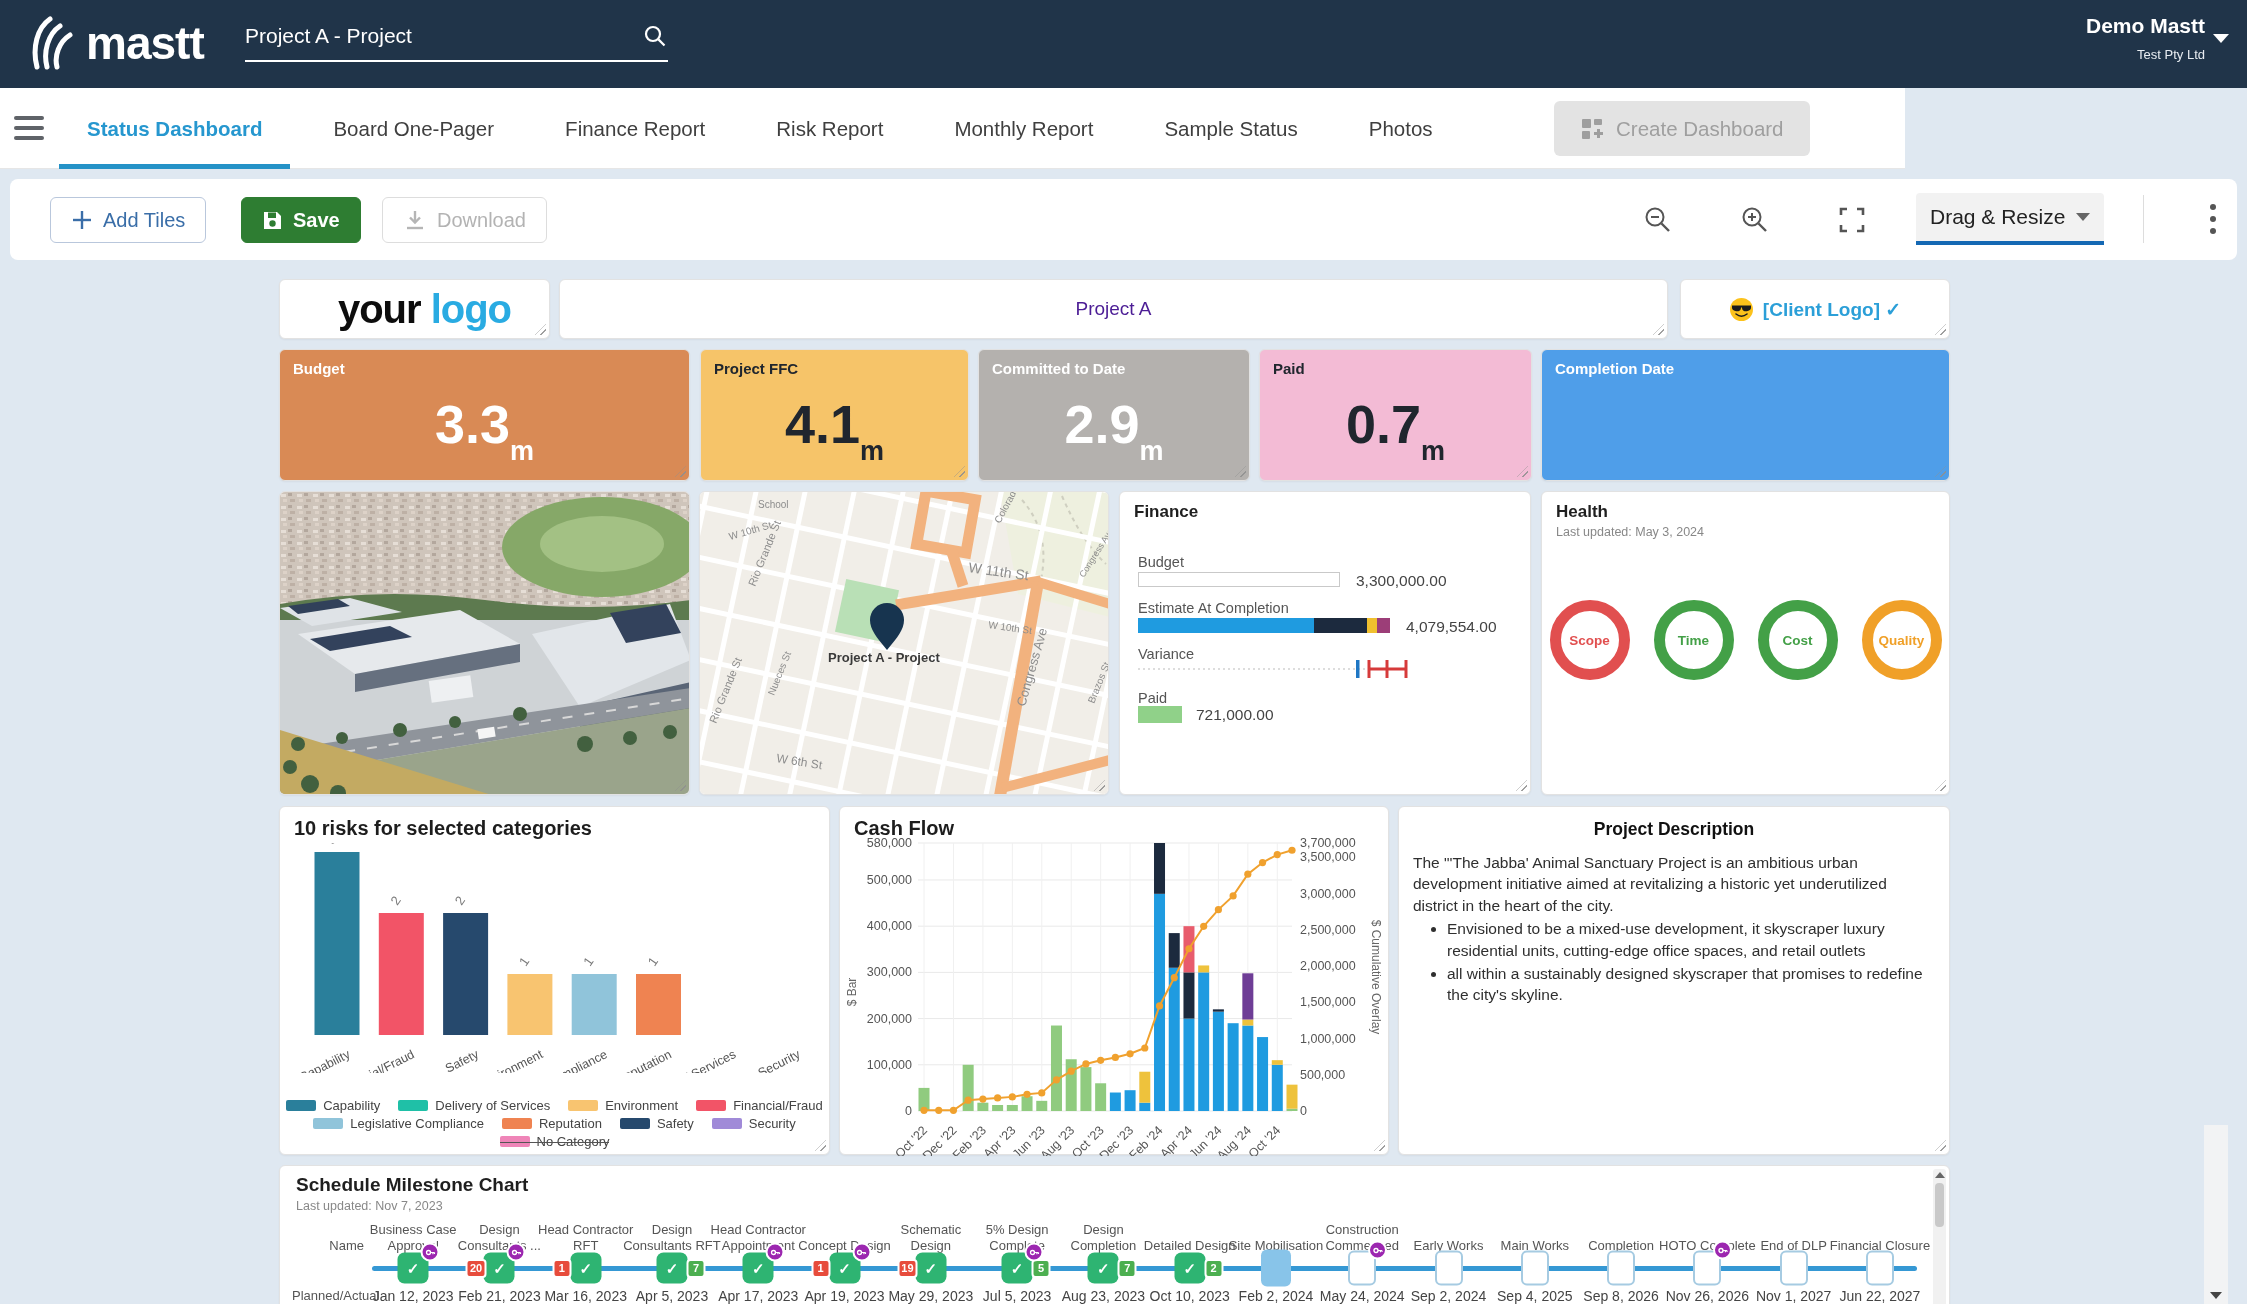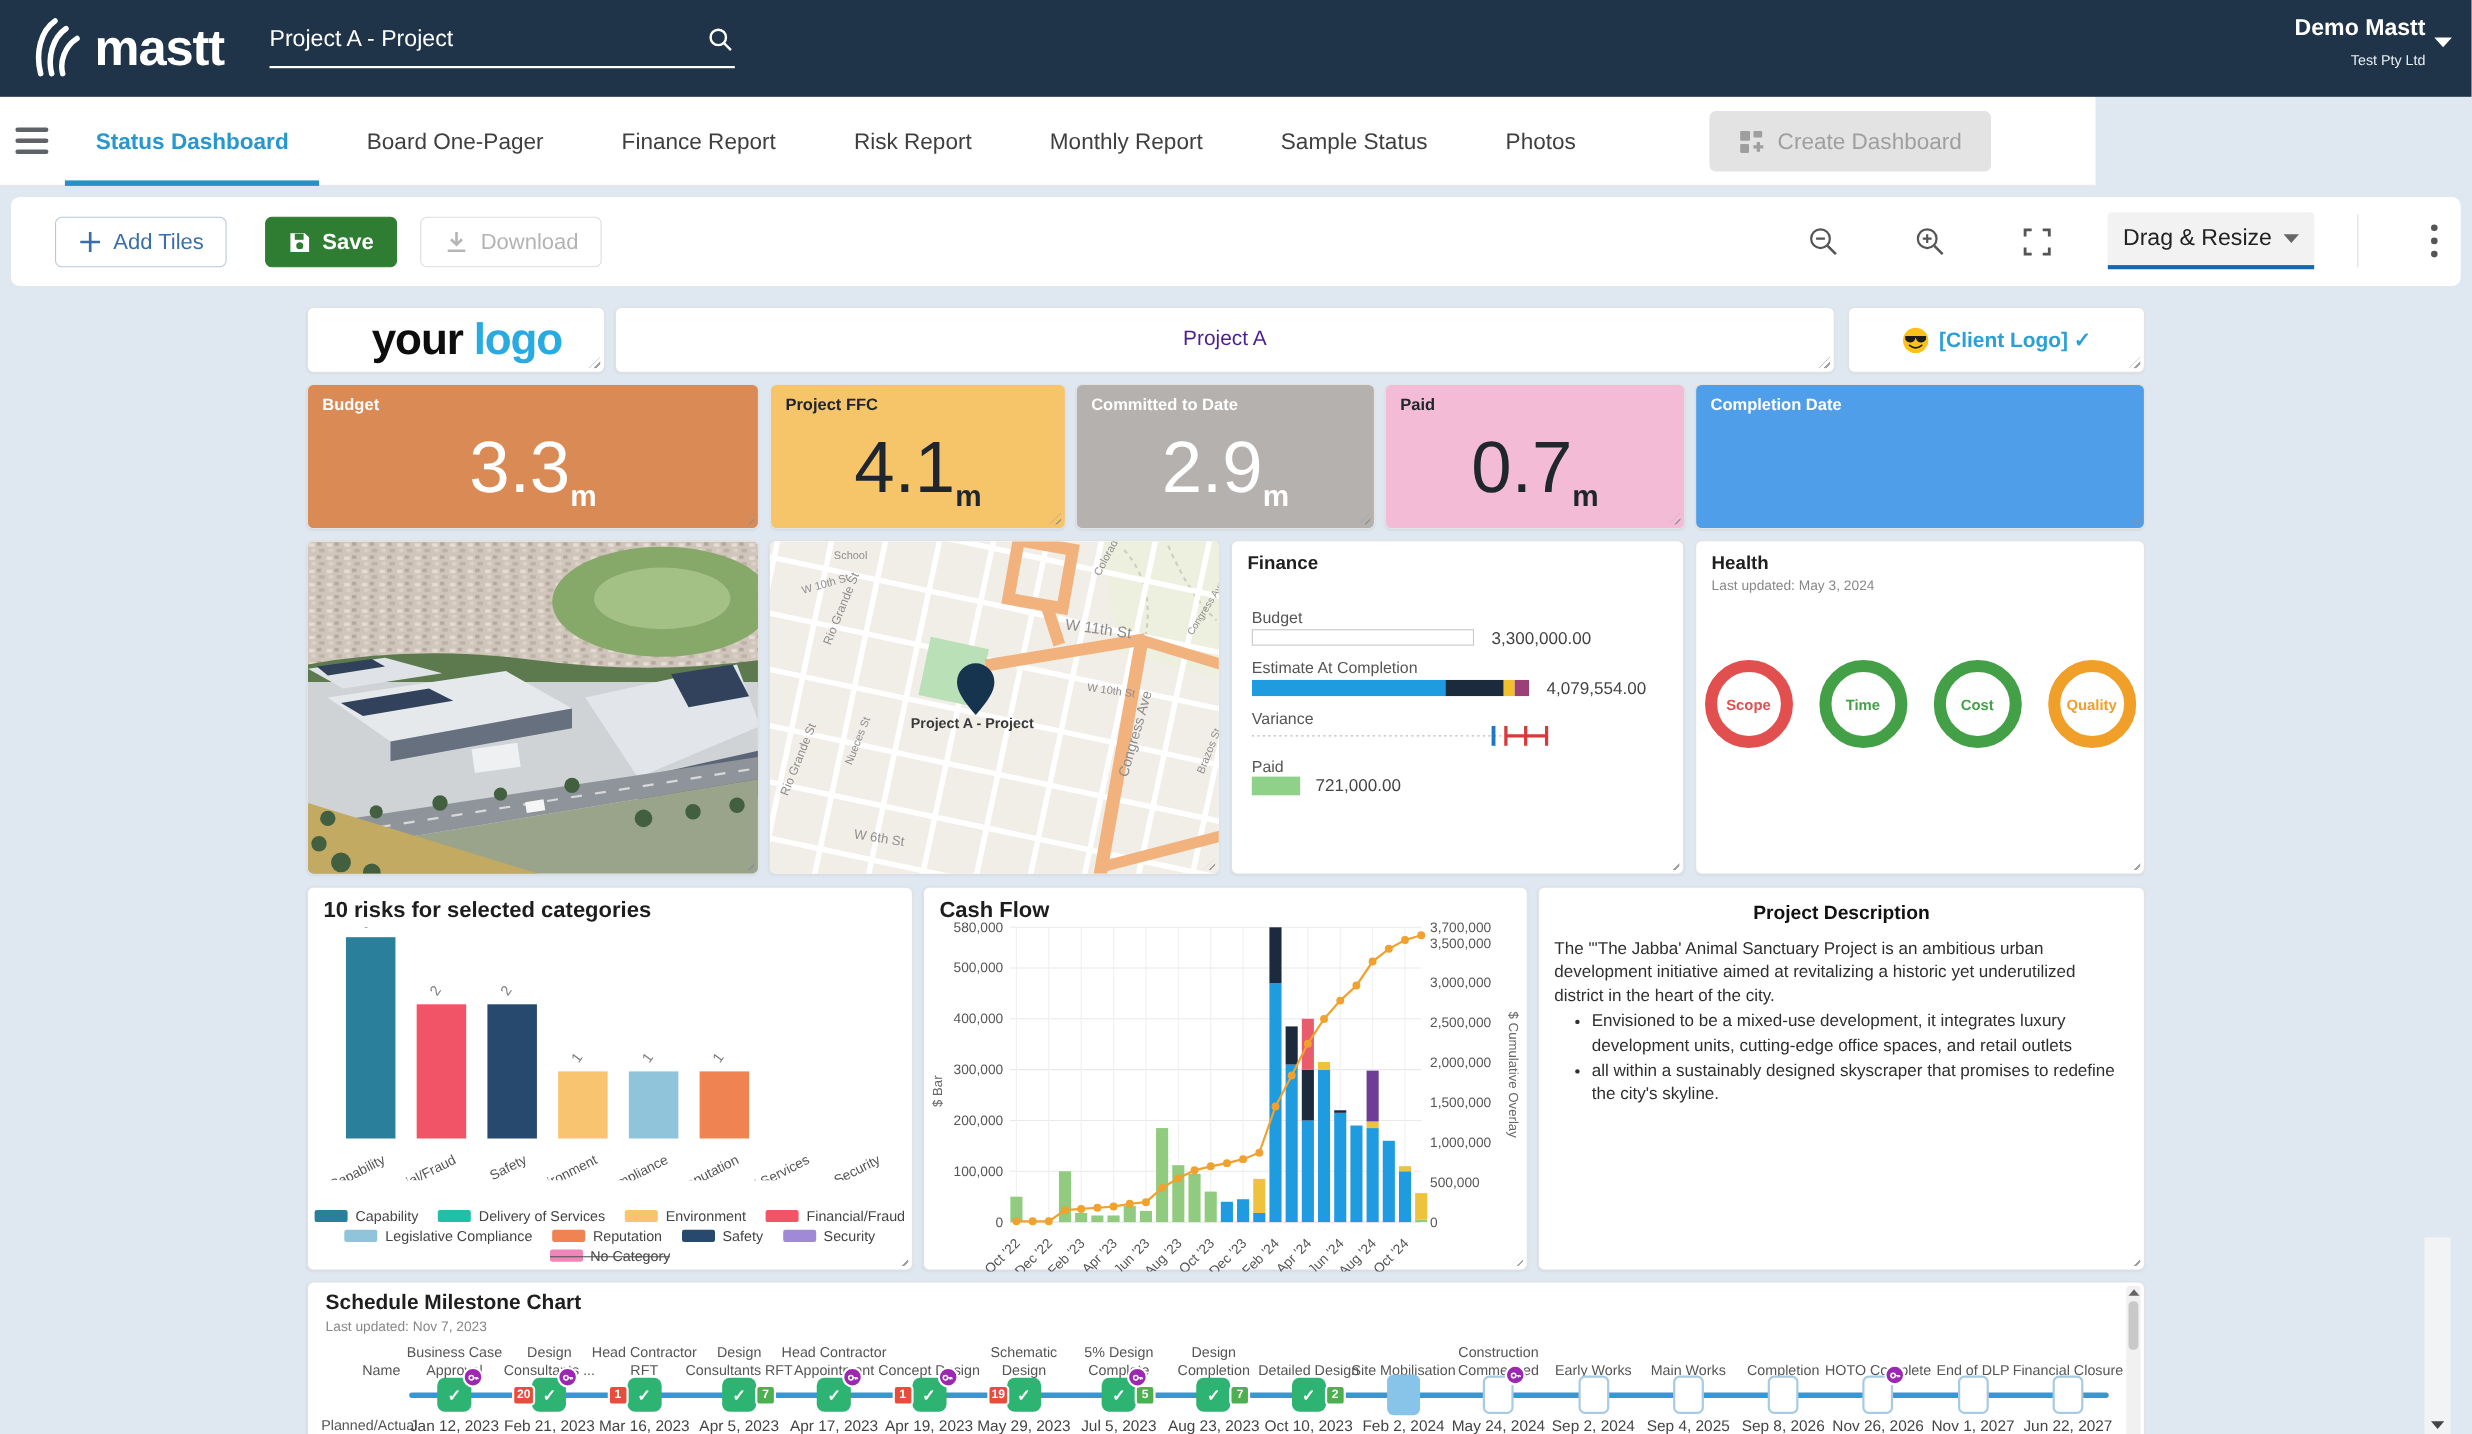--- a/index.html
+++ b/index.html
@@ -63,21 +63,21 @@
   .logo-tile { display:flex; align-items:center; justify-content:center; gap:10px;padding-left:20px; }
   .logo-your { font-size:40px; font-weight:800; color:#0d0d0d; letter-spacing:-1px; }
   .logo-logo { font-size:40px; font-weight:800; color:#29abe2; letter-spacing:-1px; }
   .title-tile { display:flex; align-items:center; justify-content:center; font-size:19px; color:#4c1d95; }
   .client-tile { display:flex; align-items:center; justify-content:center; gap:9px;
     font-size:19px; font-weight:bold; color:#2b9fd8; }
 
   .kpi { overflow:hidden; display:flex; flex-direction:column; }
   .kpi-label { font-size:15px; font-weight:bold; padding:10px 0 0 13px; }
   .kpi-value-row { flex:1; display:flex; align-items:center; justify-content:center; padding-bottom:10px; }
-  .kpi-num { font-size:66px; font-weight:normal; line-height:1; }
+  .kpi-num { font-size:54px; font-weight:bold; line-height:1; }
   .kpi-suffix { font-size:27px; font-weight:bold; align-self:flex-end; margin-bottom:3px; }
   .kpi-date { font-size:46px; font-weight:bold; line-height:1; }
 
   
   .fin-label { position:absolute; left:18px; font-size:14.5px; color:#555; }
   .fin-value { position:absolute; font-size:15.5px; color:#444; }
   .fin-bar { position:absolute; left:18px; height:15px; }
   #eac-bar { display:flex; overflow:hidden; }
   #eac-bar span { height:100%; }
 
@@ -632,21 +632,21 @@
       <circle cx="437.28000000000003" cy="47.5891891891892" r="3.6" fill="#f0a12e"></circle>
       <circle cx="452" cy="43.24324324324323" r="3.6" fill="#f0a12e"></circle>
     </svg>
 </div>
 
 <div class="tile" style="left:1398px;top:806px;width:552px;height:349px">
   <div class="desc-title">Project Description</div>
   <div class="desc-body">
     <p>The "'The Jabba' Animal Sanctuary Project is an ambitious urban development initiative aimed at revitalizing a historic yet underutilized district in the heart of the city.</p>
     <ul>
-      <li>Envisioned to be a mixed-use development, it integrates luxury development units, cutting-edge office spaces, and retail outlets</li>
+      <li>Envisioned to be a mixed-use development, it skyscraper luxury residential units, cutting-edge office spaces, and retail outlets</li>
       <li>all within a sustainably designed skyscraper that promises to redefine the city's skyline.</li>
     </ul>
   </div>
 </div>
 
 <div class="tile" style="left:279px;top:1165px;width:1671px;height:240px">
   <div class="tile-title" style="position:absolute;left:16px;top:8px;font-size:19px">Schedule Milestone Chart</div>
   <div class="ms-updated" style="position:absolute;left:16px;top:33px">Last updated: Nov 7, 2023</div>
   <div id="ms-area">
     <div class="ms-line"></div>

